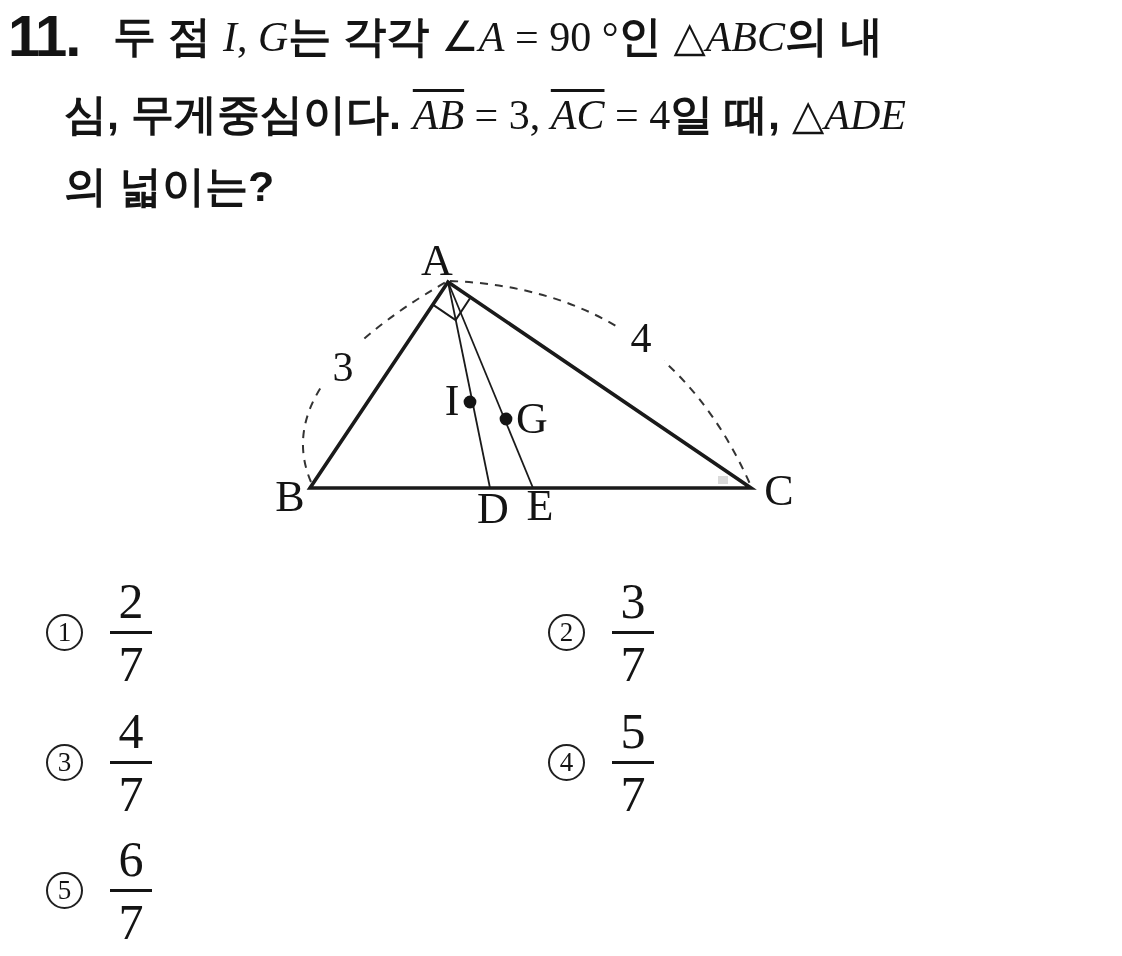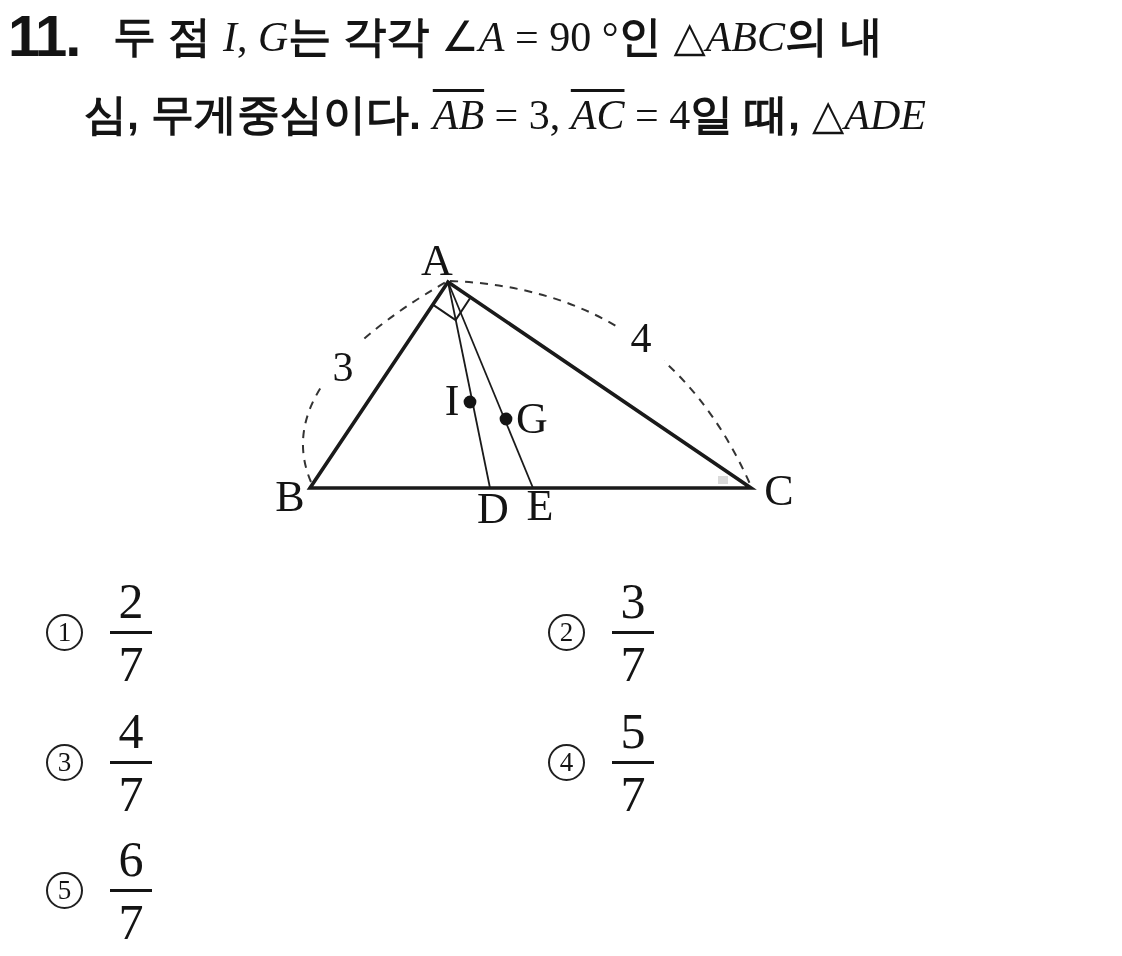--- a/index.html
+++ b/index.html
@@ -15,21 +15,21 @@
 
   
   .qnum {
     position:absolute; left:8px; top:2px;
     font-family:"Liberation Sans", sans-serif;
     font-weight:bold; font-size:58px; letter-spacing:-2px;
     color:#141414;
   }
   .qline { position:absolute; white-space:nowrap; line-height:60px; }
   .qline1 { left:113px; top:6px; }
-  .qline2 { left:64px;  top:84px;margin-left:20px; }
+  .qline2 { left:64px;  top:84px; }
   .qline3 { left:64px;  top:156px; }
 
   .seg-kr {
     font-family:"Liberation Sans", sans-serif;
     font-weight:600; font-size:43px; letter-spacing:0px;
   }
   .seg-mi { font-family:"Liberation Serif", serif; font-style:italic; font-size:42px; }
   .seg-mn { font-family:"Liberation Serif", serif; font-size:42px; }
   .seg-mo {
     font-family:"Liberation Serif", serif; font-style:italic; font-size:42px;
@@ -65,20 +65,21 @@
 </style>
 </head>
 <body>
 
 <div class="page">
 
   <div class="qnum">11.</div>
 
   <div class="qline qline1"><span class="seg-kr">두 점 </span><span class="seg-mi">I</span><span class="seg-mn">, </span><span class="seg-mi">G</span><span class="seg-kr">는 각각 </span><span class="seg-mn">∠</span><span class="seg-mi">A</span><span class="seg-mn"> = 90</span><span class="seg-mn"> °</span><span class="seg-kr">인 </span><span class="seg-mn">△</span><span class="seg-mi">ABC</span><span class="seg-kr">의 내</span></div>
   <div class="qline qline2"><span class="seg-kr">심, 무게중심이다. </span><span class="seg-mo">AB</span><span class="seg-mn"> = 3, </span><span class="seg-mo">AC</span><span class="seg-mn"> = 4</span><span class="seg-kr">일 때, </span><span class="seg-mn">△</span><span class="seg-mi">ADE</span></div>
+  <div class="qline qline3"><span class="seg-kr">의 넓이는?</span></div>
 
   <svg class="figure-svg" viewBox="250 238 570 292">
 
     <path d="M 311,482 Q 269,384 446,282" fill="none" stroke="#333333" stroke-width="2" stroke-dasharray="8 7"></path>
     <path d="M 450,281 Q 663,289 750,484" fill="none" stroke="#333333" stroke-width="2" stroke-dasharray="8 7"></path>
 
     <rect x="323" y="342" width="40" height="48" fill="#ffffff"></rect>
     <rect x="618" y="312" width="46" height="50" fill="#ffffff"></rect>
 
     <rect x="718" y="476" width="10" height="8" fill="#bbbbbb" opacity="0.55"></rect>

